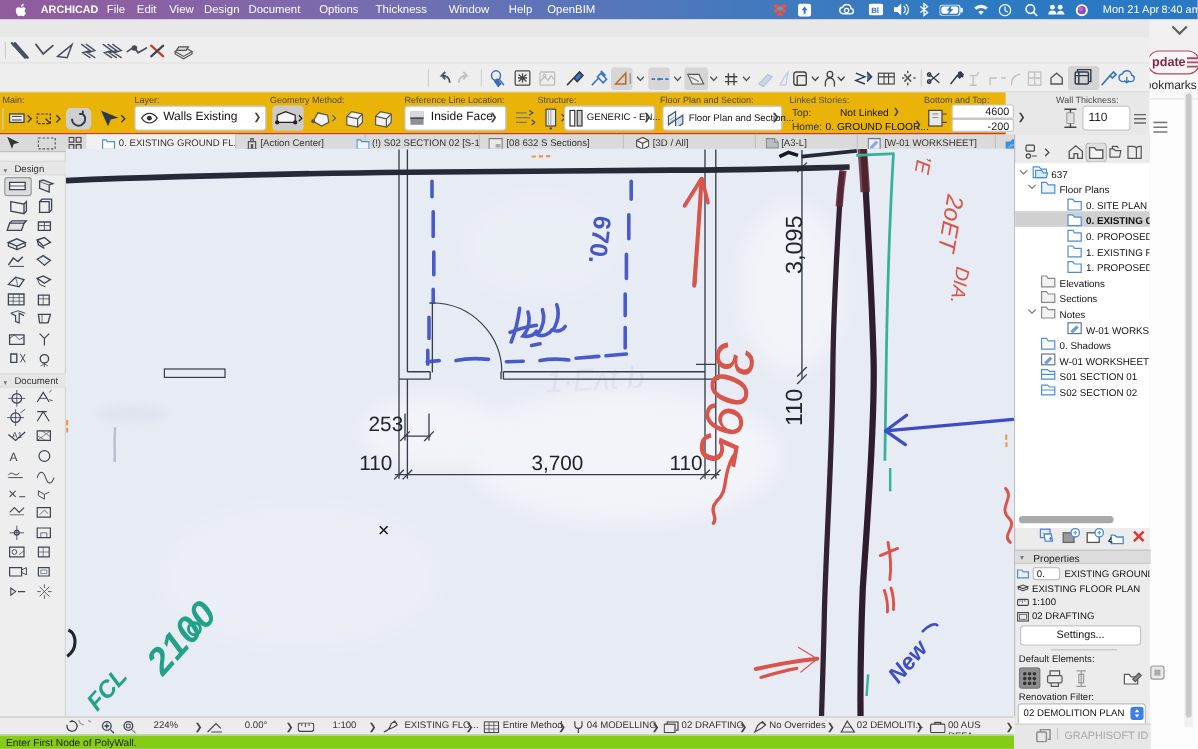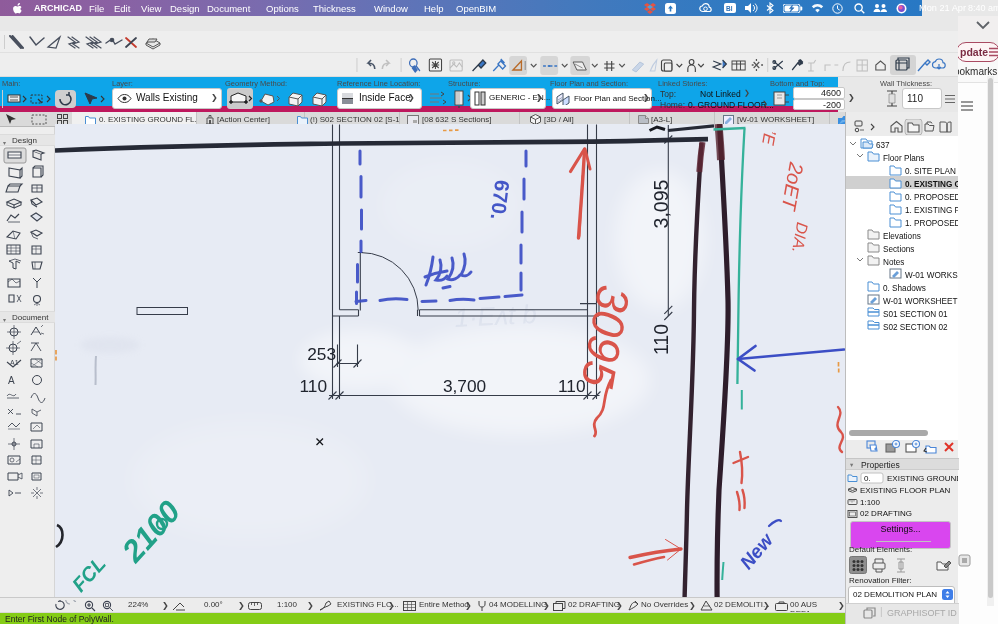--- a/index.html
+++ b/index.html
@@ -1,27 +1,27 @@
 <!DOCTYPE html>
 <html><head><meta charset="utf-8"><style>
 *{margin:0;padding:0;box-sizing:border-box}
 html,body{width:998px;height:624px;overflow:hidden;font-family:"Liberation Sans",sans-serif;background:#e8e8e8}
 #root{position:absolute;top:0;left:0;width:998px;height:624px}
 .abs{position:absolute}
 
-#menubar{left:0;top:0;width:922px;height:16px;background:linear-gradient(90deg,#8f5b9b 0%,#8a61a3 12%,#7a6bae 28%,#5e74b8 45%,#4479bd 62%,#2f7ac2 80%,#2878c4 100%);color:#fff;font-size:9.5px}
+#menubar{left:0;top:0;width:998px;height:16px;background:linear-gradient(90deg,#8f5b9b 0%,#8a61a3 12%,#7a6bae 28%,#5e74b8 45%,#4479bd 62%,#2f7ac2 80%,#2878c4 100%);color:#fff;font-size:9.5px}
 .mi{position:absolute;top:2.5px;white-space:nowrap}
 
 #titlebar{left:0;top:16px;width:958px;height:15px;background:linear-gradient(180deg,#f0e4e6 0,#ececec 35%,#e9e9e9 100%)}
 .tl{position:absolute;top:3.5px;width:8px;height:8px;border-radius:50%}
 #wtitle{position:absolute;top:1.5px;left:466px;font-size:10.5px;font-weight:bold;color:#3c3c3c}
 
 #tb1{left:0;top:31px;width:958px;height:22px;background:#eeeeee;border-bottom:1px solid #e0e0e0}
 #tb2{left:0;top:53px;width:958px;height:24px;background:#eeeeee;border-bottom:1px solid #dcdcdc}
-#infobar{left:0;top:77px;width:838px;height:35px;background:#0ea5e9;border-bottom:6px solid #be185d}
+#infobar{left:0;top:77px;width:838px;height:35px;background:#eab308;border-bottom:1px solid #be185d}
 .lbl{position:absolute;top:2px;font-size:7.5px;color:#4a4a4a;white-space:nowrap}
 .wbox{position:absolute;background:#fff;border:1px solid #c8c8c8;border-radius:3px;font-size:10px;color:#222;white-space:nowrap;overflow:hidden}
 .chev{color:#444;font-size:8px}
 
 #tabbar{left:0;top:112px;width:958px;height:15px;background:#dadada;border-bottom:1px solid #b9b9b9;font-size:8px;color:#333}
 .tab{position:absolute;top:0;height:15px;border-right:1px solid #c2c2c2;white-space:nowrap;overflow:hidden}
 
 #toolbox{left:0;top:127px;width:55px;height:470px;background:#eeeeee;border-right:1px solid #d5d5d5}
 .thead{position:relative;width:55px;height:12px;background:#e6e6e6;border-top:1px solid #dcdcdc;border-bottom:1px solid #dcdcdc;font-size:8px;color:#333;padding-left:12px;line-height:12px}
 
@@ -738,21 +738,21 @@
 </g>
 <g font-family="Liberation Sans" font-size="8" fill="#111">
 <text x="40" y="9">EXISTING GROUND FLO</text>
 <text x="13" y="21">EXISTING FLOOR PLAN</text>
 <text x="13" y="32.5">1:100</text>
 <text x="13" y="44">02 DRAFTING</text>
 </g>
 <rect x="14" y="1" width="22" height="10" rx="2" fill="#fff" stroke="#c2c2c2"></rect>
 <text x="17" y="9" font-size="8" fill="#111" font-family="Liberation Sans">0.</text>
 </svg>
-<div class="abs" style="left:4px;top:409px;width:101px;height:28px;background:#d946ef;border:1px solid #c4c4c4;border-radius:3px;text-align:center;font-size:9px;color:#111;line-height:14px">Settings...</div>
+<div class="abs" style="left:4px;top:409px;width:101px;height:17px;background:#ffffff;border:1px solid #c4c4c4;border-radius:3px;text-align:center;font-size:9px;color:#111;line-height:14px">Settings...</div>
 <div class="abs" style="left:30px;top:429px;width:55px;height:1px;background:#c2c2c2"></div>
 <span class="abs" style="left:3px;top:433px;font-size:8px;color:#222">Default Elements:</span>
 <svg class="abs" style="left:3px;top:444px" width="107" height="19" viewBox="0 0 107 19">
 <rect x="0.5" y="0.5" width="17" height="17" rx="2" fill="#8f8f8f" stroke="#777"></rect>
 <g fill="#333">
           <circle cx="5" cy="5.5" r="1.5"></circle>
           <circle cx="9" cy="5.5" r="1.5"></circle>
           <circle cx="13" cy="5.5" r="1.5"></circle>
           <circle cx="5" cy="9.5" r="1.5"></circle>
           <circle cx="9" cy="9.5" r="1.5"></circle>

